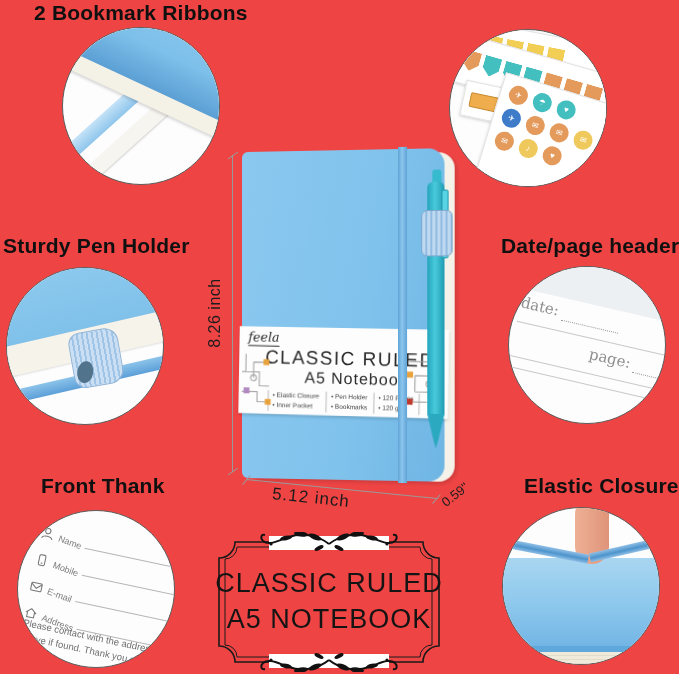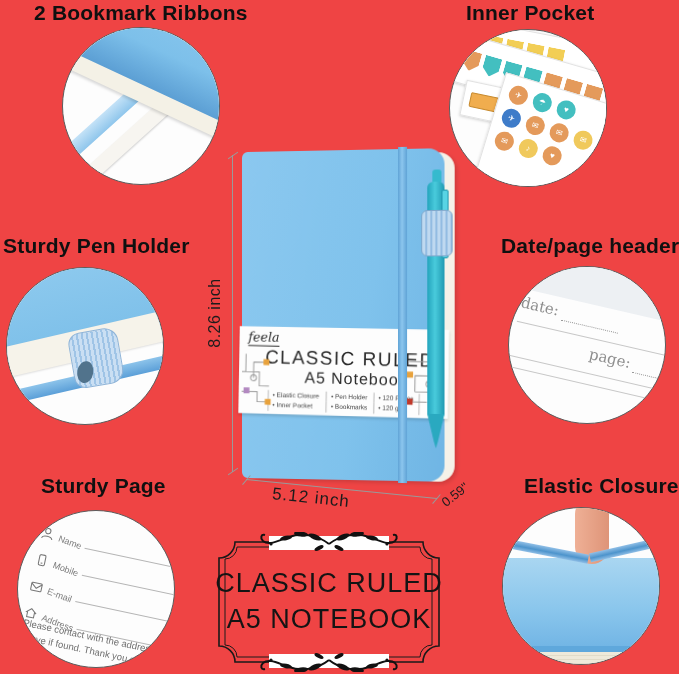--- a/index.html
+++ b/index.html
@@ -153,24 +153,23 @@
   .plq-line{position:absolute;left:0;width:236px;text-align:center;color:#141414;
       font-size:27px;letter-spacing:1px;}
   .plq-1{top:36px;} .plq-2{top:72px;}
 </style>
 </head>
 <body>
 
 <div class="stage">
 
   <div class="feat-label fl-bookmarks">2 Bookmark Ribbons</div>
-  <div class="feat-label fl-pocket">Inner Pocket</div>
   <div class="feat-label fl-pen">Sturdy Pen Holder</div>
   <div class="feat-label fl-date">Date/page header</div>
-  <div class="feat-label fl-front">Sturdy Page</div>
+  <div class="feat-label fl-front">Front Thank</div>
   <div class="feat-label fl-closure">Elastic Closure</div>
 
   <div class="callout c-bookmarks">
     <div class="bk-ribbon bk-ribbon-white"></div>
     <div class="bk-ribbon bk-ribbon-blue"></div>
     <div class="bk-pages"></div>
     <div class="bk-cover"></div>
   </div>
 
   <div class="callout c-pocket">

